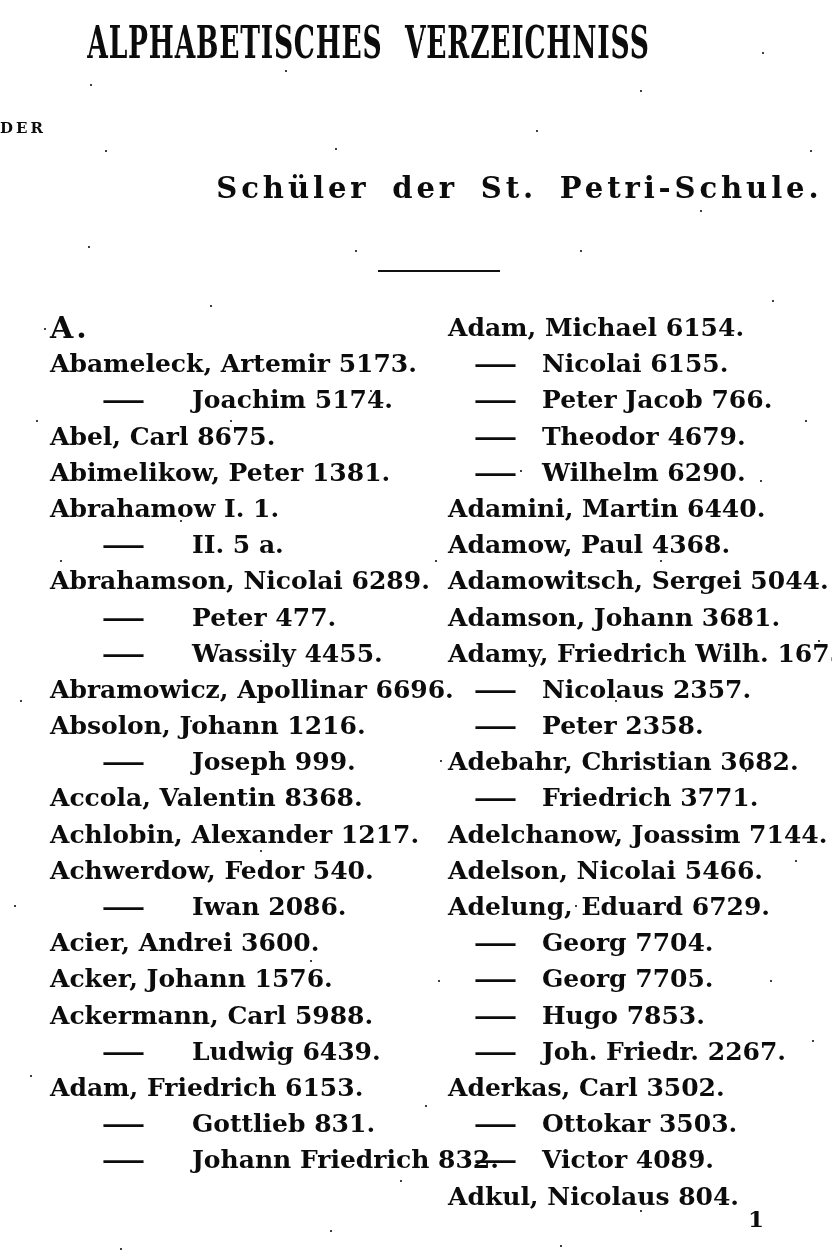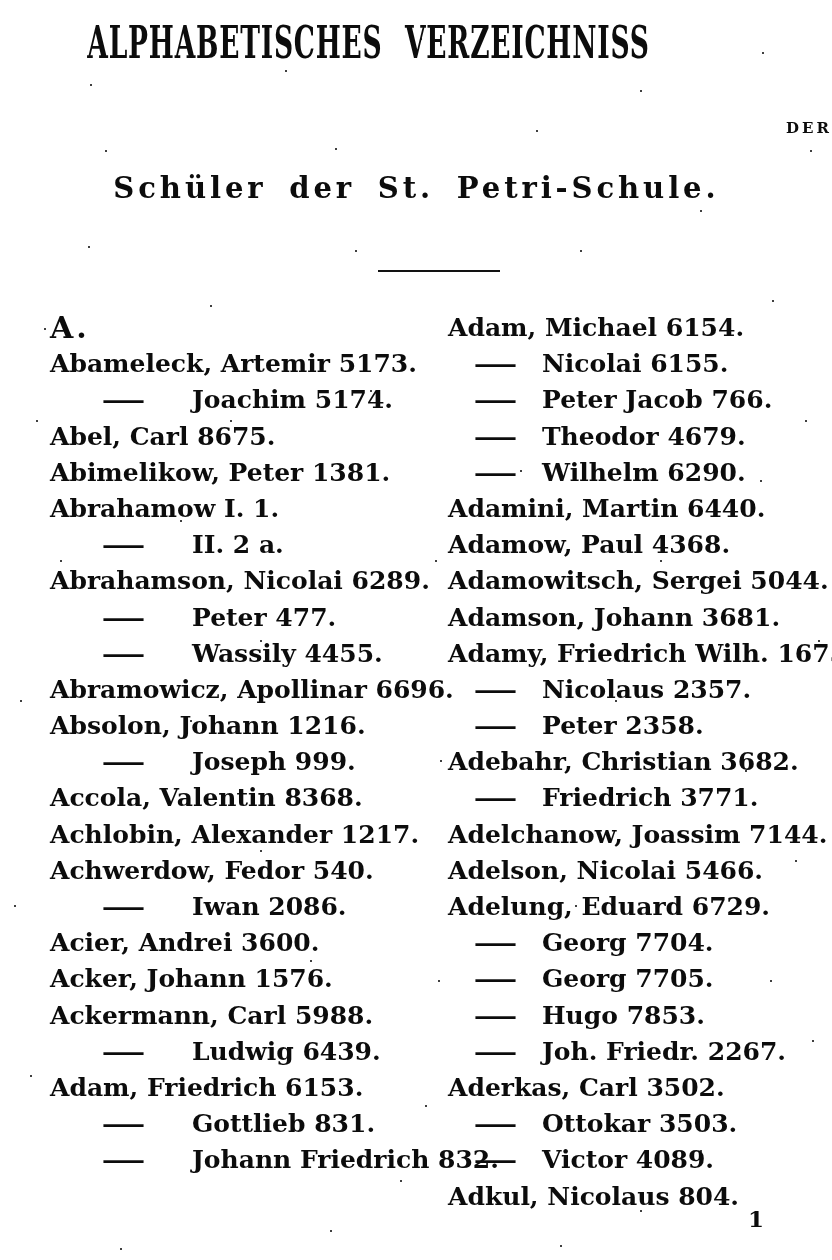--- a/index.html
+++ b/index.html
@@ -23,28 +23,28 @@
   .main-title {
     display: inline-block;
     font-size: 34px; font-weight: bold;
     letter-spacing: 1px; word-spacing: 16px;
     transform: scale(0.78, 1.32);
     transform-origin: 50% 50%;
     white-space: nowrap;
   }
   .der-wrap {
     position: absolute; top: 118px; left: 0;
-    width: 100%; text-align: right;
+    width: 100%; text-align: left;
   }
   .der {
     font-size: 15px; font-weight: bold; letter-spacing: 3px;
   }
   .subtitle-wrap {
     position: absolute; top: 170px; left: 0;
-    width: 100%; text-align: center; text-decoration: underline;
+    width: 100%; text-align: right; text-decoration: underline;
   }
   .subtitle {
     display: inline-block;
     font-size: 30px; font-weight: bold;
     letter-spacing: 4px; word-spacing: 9px;
     transform: scaleX(0.97);
     white-space: nowrap;
   }
   .divider {
     position: absolute; top: 270px; left: 378px;
@@ -144,21 +144,21 @@
         <span class="entry-text">Abel, Carl 8675.</span>
       </div>
       <div class="row">
         <span class="entry-text">Abimelikow, Peter 1381.</span>
       </div>
       <div class="row">
         <span class="entry-text">Abrahamow I. 1.</span>
       </div>
       <div class="row cont">
         <span class="ditto"><span>—</span></span>
-        <span class="entry-text">II. 2 a.</span>
+        <span class="entry-text">II. 5 a.</span>
       </div>
       <div class="row">
         <span class="entry-text">Abrahamson, Nicolai 6289.</span>
       </div>
       <div class="row cont">
         <span class="ditto"><span>—</span></span>
         <span class="entry-text">Peter 477.</span>
       </div>
       <div class="row cont">
         <span class="ditto"><span>—</span></span>

